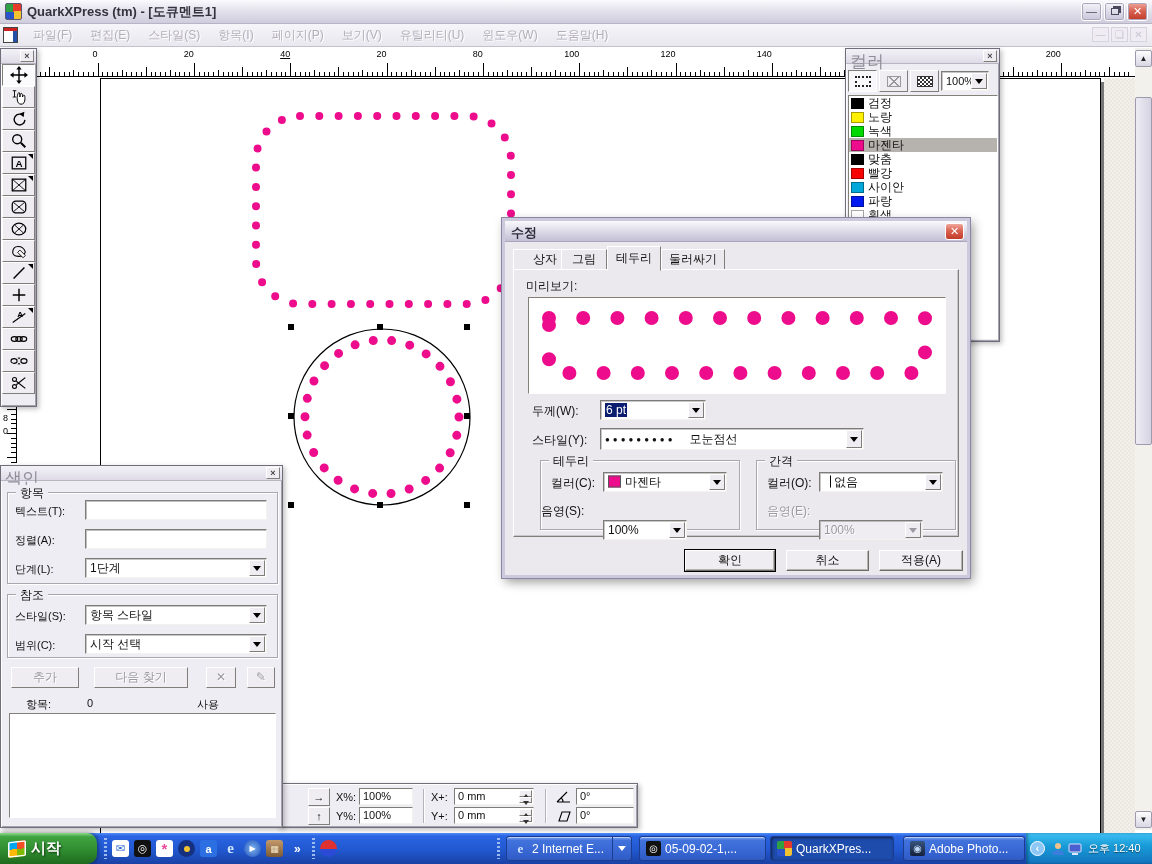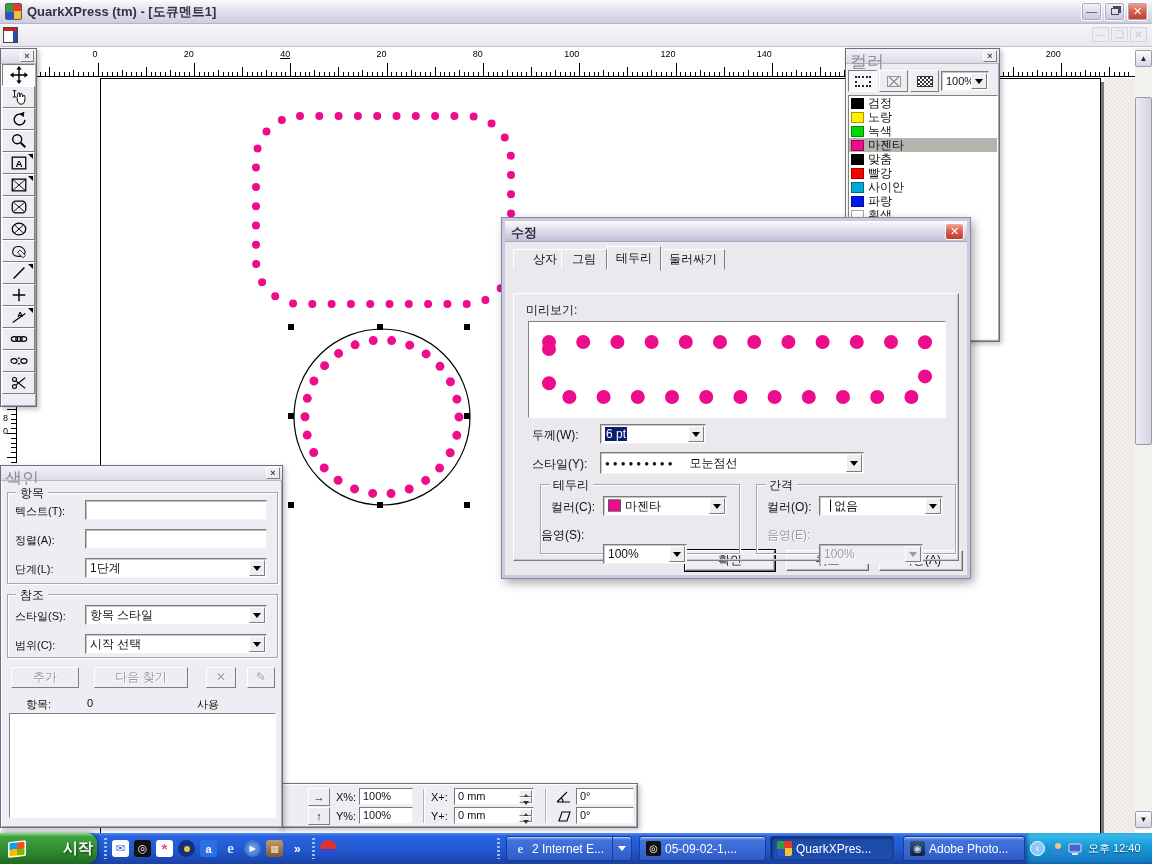--- a/index.html
+++ b/index.html
@@ -87,21 +87,21 @@
   .combo.disabled .dd i { border-top-color:#9B99A1; }
   .italic-val { font-family:"Liberation Serif","DejaVu Serif",serif; }
 
   
   #modify-dialog { left:502px; top:218px; width:468px; height:360px; background:#EBE9ED; border:3px solid #CDC9DD; outline:1px solid #8A86A4; box-shadow:3px 4px 10px rgba(0,0,0,.4); }
   #md-title { position:relative; height:21px; background:linear-gradient(180deg,#FAF9FC 0%,#DEDBE9 50%,#C3C0D5 100%); border-bottom:1px solid #A9A6BE; }
   #md-title-text { position:absolute; left:6px; top:3px; font-size:13px; font-weight:bold; color:#2E2C3A; }
   #md-close { position:absolute; right:3px; top:2px; width:19px; height:17px; border-radius:3px; border:1px solid #fff; background:linear-gradient(180deg,#F0A79B,#DA6352 45%,#C03A28); color:#fff; font-weight:bold; font-size:11px; line-height:15px; text-align:center; }
   .tab { position:absolute; top:28px; height:21px; background:#EBE9ED; border:1px solid; border-color:#FFFFFF #807E7A #EBE9ED #FFFFFF; text-align:center; font-size:12px; line-height:19px; }
   .tab.active { top:25px; height:25px; z-index:3; line-height:22px; }
-  #md-panel { position:absolute; left:8px; top:48px; width:446px; height:268px; border:1px solid; border-color:#FFFFFF #807E7A #807E7A #FFFFFF; box-shadow:inset -1px -1px 0 #C9C7CD; z-index:2;margin-top:24px; }
+  #md-panel { position:absolute; left:8px; top:48px; width:446px; height:268px; border:1px solid; border-color:#FFFFFF #807E7A #807E7A #FFFFFF; box-shadow:inset -1px -1px 0 #C9C7CD; z-index:2; }
   .md-label { position:absolute; font-size:12px; color:#111; }
   #preview-box { position:absolute; left:14px; top:27px; width:418px; height:97px; background:#fff; border:1px solid; border-color:#848278 #fff #fff #848278; }
   #width-combo { position:absolute; left:86px; top:130px; width:106px; height:20px; }
   .sel-text { background:#0A1D6E; color:#fff; padding:0 1px; }
   #style-combo { position:absolute; left:86px; top:158px; width:264px; height:22px; }
   .style-dots { font-size:8px; letter-spacing:3px; vertical-align:1px; }
   .style-name { margin-left:14px; font-size:12px; }
   #frame-group { position:absolute; left:26px; top:190px; width:200px; height:70px; }
   #gap-group { position:absolute; left:242px; top:190px; width:200px; height:70px; }
   .group .legend { background:#EBE9ED; }
@@ -125,21 +125,21 @@
   .mp-arrow { position:absolute; left:29px; width:22px; height:18px; display:flex; align-items:center; justify-content:center; font-size:11px; background:#EFEDF2; border:1px solid; border-color:#fff #807E7A #807E7A #fff; }
   .mp-div { position:absolute; top:5px; width:1px; height:34px; background:#B5B2BC; box-shadow:1px 0 0 #fff; }
   .spin { position:absolute; right:1px; top:1px; bottom:1px; width:13px; display:flex; flex-direction:column; }
   .spin b { flex:1; background:#EFEDF2; border:1px solid; border-color:#fff #807E7A #807E7A #fff; position:relative; }
   .spin b::after { content:""; position:absolute; left:3px; top:3px; border:3px solid transparent; }
   .spin b.up::after { border-bottom:4px solid #333; top:0px; }
   .spin b.dn::after { border-top:4px solid #333; }
 
   
   #taskbar { left:0; top:833px; width:1152px; height:31px; background:linear-gradient(180deg,#4E8DF6 0%,#2A64E2 10%,#2158D0 55%,#1941A5 100%); }
-  #start-btn { position:absolute; left:0; top:0; width:97px; height:31px; border-radius:0 10px 10px 0; background:linear-gradient(180deg,#8CDC8C 0%,#41A341 12%,#2E8A2E 60%,#1F6B1F 100%); box-shadow:1px 0 4px rgba(0,0,0,.5); display:flex; align-items:center;gap:32px; }
+  #start-btn { position:absolute; left:0; top:0; width:97px; height:31px; border-radius:0 10px 10px 0; background:linear-gradient(180deg,#8CDC8C 0%,#41A341 12%,#2E8A2E 60%,#1F6B1F 100%); box-shadow:1px 0 4px rgba(0,0,0,.5); display:flex; align-items:center; }
   #start-flag { width:18px; height:16px; margin:0 5px 0 8px; background:
       conic-gradient(#F25022 0 25%,#7FBA00 0 50%,#FFB900 0 75%,#00A4EF 0);
       box-shadow:inset 0 0 0 1.5px #fff; border-radius:2px; transform:skewY(-6deg); }
   #start-text { color:#fff; font-size:15px; font-weight:bold; text-shadow:1px 1px 2px rgba(0,0,0,.6); }
   .grip { position:absolute; top:5px; width:3px; height:21px; background:repeating-linear-gradient(180deg,#9DBBF0 0 2px,transparent 2px 4px); }
   .ql-icon { position:absolute; top:7px; width:17px; height:17px; border-radius:3px; display:flex; align-items:center; justify-content:center; font-size:11px; font-weight:bold; }
   #ql-chevron { position:absolute; top:9px; color:#fff; font-size:12px; font-weight:bold; }
   .taskbtn { position:absolute; top:3px; height:25px; border-radius:3px; background:linear-gradient(180deg,#82A7F2 0%,#4273DC 15%,#3867D4 60%,#2F5BC4 100%); border:1px solid #1B3C8F; box-shadow:inset 0 1px 0 rgba(255,255,255,.45); color:#fff; font-size:12px; display:flex; align-items:center; overflow:hidden; white-space:nowrap; }
   .taskbtn.active { background:#1E4CAC; box-shadow:inset 1px 1px 3px rgba(0,0,0,.55); }
   .tb-icon { width:15px; height:15px; margin:0 4px 0 6px; border-radius:2px; flex:0 0 auto; display:flex; align-items:center; justify-content:center; font-size:10px; font-weight:bold; }
@@ -160,20 +160,31 @@
     <div id="title-text">QuarkXPress (tm) - [도큐멘트1]</div>
     <div id="winbtns">
       <div class="winbtn">—</div>
       <div class="winbtn"><span class="restore-glyph"></span></div>
       <div class="winbtn close">✕</div>
     </div>
   </div>
 
   <div id="menubar" class="abs">
     <div id="doc-icon"></div>
+    <div id="menu-items" style="display:flex;">
+        <div class="menu-item">파일(F)</div>
+        <div class="menu-item">편집(E)</div>
+        <div class="menu-item">스타일(S)</div>
+        <div class="menu-item">항목(I)</div>
+        <div class="menu-item">페이지(P)</div>
+        <div class="menu-item">보기(V)</div>
+        <div class="menu-item">유틸리티(U)</div>
+        <div class="menu-item">윈도우(W)</div>
+        <div class="menu-item">도움말(H)</div>
+      </div>
     <div id="mdi-btns">
       <div class="mdibtn">—</div>
       <div class="mdibtn">❏</div>
       <div class="mdibtn">✕</div>
     </div>
   </div>
 
   <div id="canvas" class="abs">
     <div id="h-ruler">
         <div class="tick" style="left: 39.7px; height: 4px;"></div>

